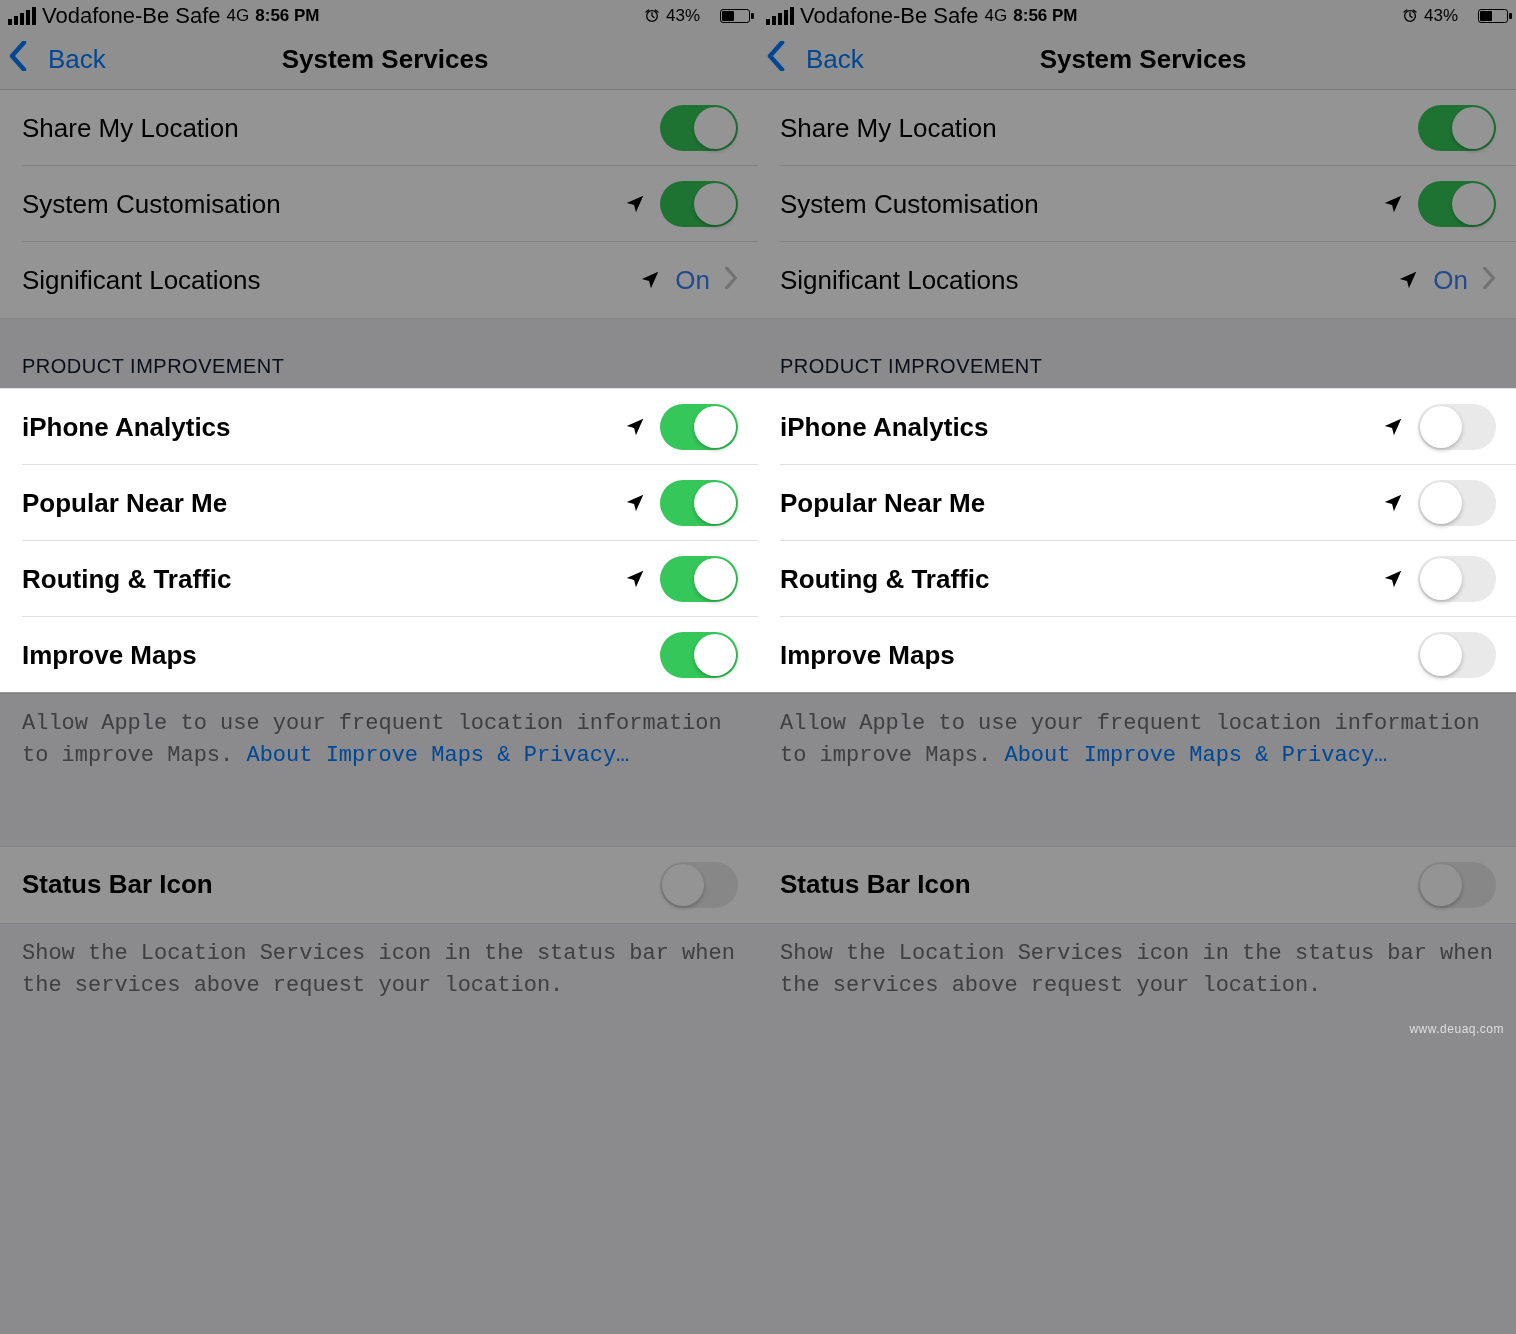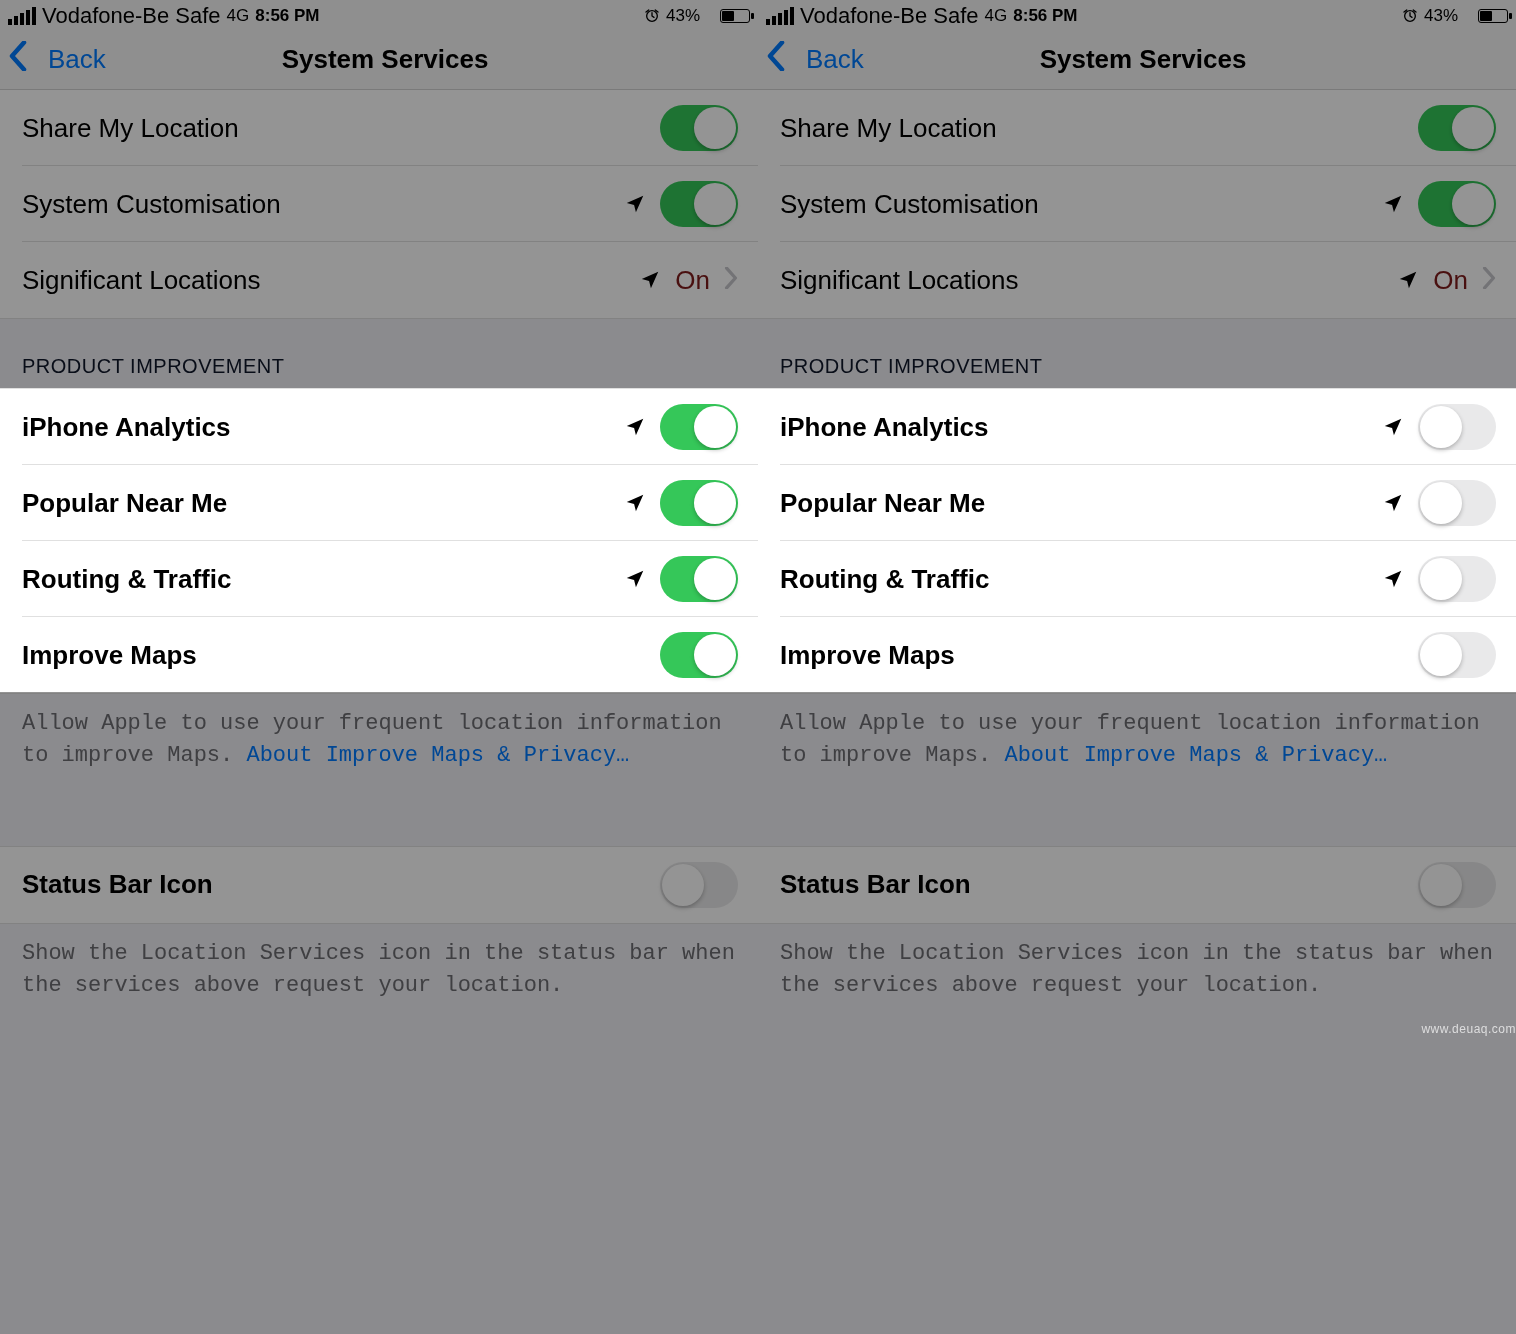--- a/index.html
+++ b/index.html
@@ -86,21 +86,21 @@
     position:relative;
     background:#fff;
     font-size:26px;
     color:#000;
   }
   .row .sep {
     position:absolute; left:22px; right:0; bottom:0; height:1px; background:rgba(0,0,0,0.12);
   }
   .row-label { flex:1; }
   .row-right { display:flex; align-items:center; gap:14px; }
-  .row-value { color:#7f1d1d; font-size:26px; }
+  .row-value { color:#3b82f6; font-size:26px; }
   .chevron { color:#c7c7cc; }
   .chevron svg{ width:14px; height:22px; }
 
   .loc-arrow { display:inline-flex; }
   .loc-arrow svg { width:22px; height:22px; }
 
   
   .toggle {
     width:78px; height:46px; border-radius:30px; position:relative; cursor:pointer;
     background:#e9e9ea;
@@ -127,21 +127,21 @@
     padding:14px 22px 24px 22px;
     font-family:Liberation Mono, monospace;
   }
   .section-footer a { color:#007aff; text-decoration:none; }
 
   .group-top-border { border-top:1px solid rgba(0,0,0,0.12);font-weight:bold;}
   .group-bottom-border { border-bottom:1px solid rgba(0,0,0,0.12);}
 
   .watermark {
     position:absolute;
-    right:0;
+    right:12px;
     top:1022px;
     font-size:12px;
     color:#fff;
     opacity:0.7;
     letter-spacing:0.5px;
     z-index:60;
   }
 </style>
 </head>
 <body>

